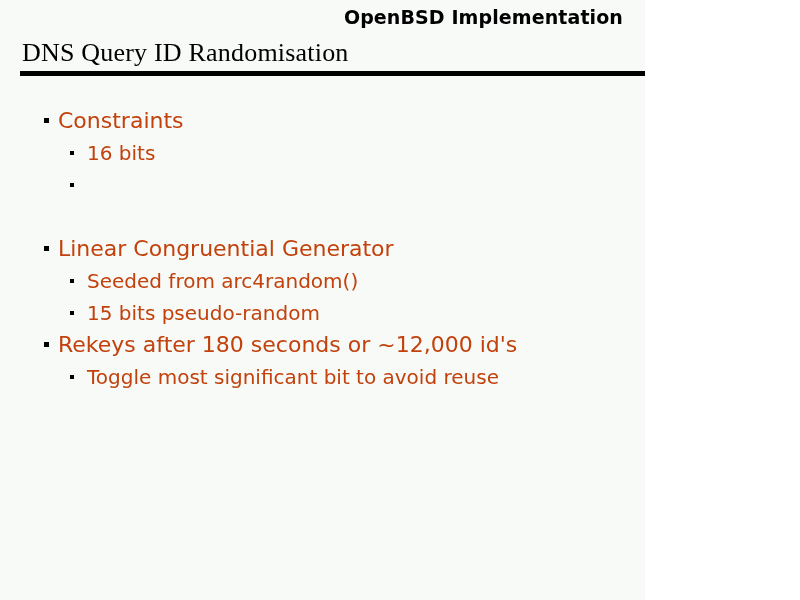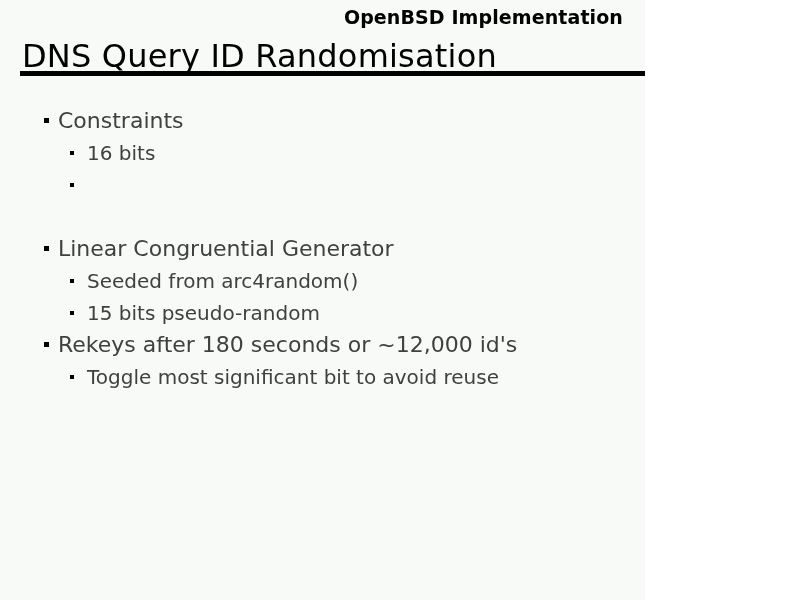--- a/index.html
+++ b/index.html
@@ -33,26 +33,27 @@
     letter-spacing: 0.1px;
     white-space: nowrap;
     line-height: 1.25;
   }
 
   
   .slide-title {
     position: absolute;
     top: 38px;
     left: 22px;
-    font-size: 32px;
+    font-size: 26px;
     font-weight: normal;
     color: #000000;
     line-height: 1.15;
     white-space: nowrap;
     letter-spacing: 0.2px;
+    font-family: Liberation Serif, serif;
   }
   .title-rule {
     position: absolute;
     top: 71px;
     left: 20px;
     width: 762px;
     height: 5px;
     background: #000000;
   }
 
@@ -61,21 +62,21 @@
     position: absolute;
     top: 105px;
     left: 0;
     right: 0;
     bottom: 0;
   }
   .bullet-row {
     position: relative;
     display: flex;
     align-items: baseline;
-    color: #404040;
+    color: #c2410c;
     white-space: nowrap;
   }
   .bullet-row.level-1 {
     padding-left: 44px;
     font-size: 22px;
     height: 32px;
     line-height: 32px;
   }
   .bullet-row.level-2 {
     padding-left: 74px;

